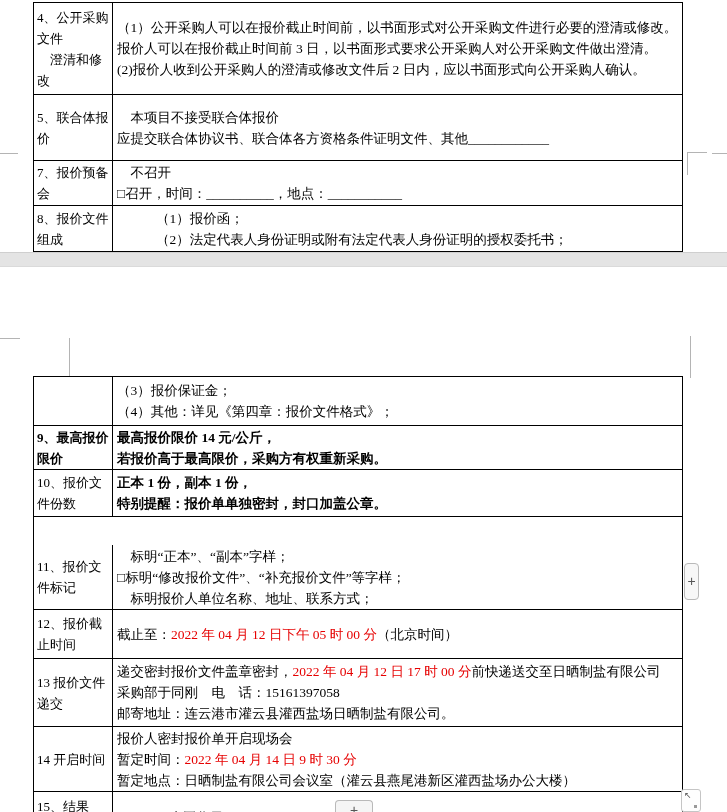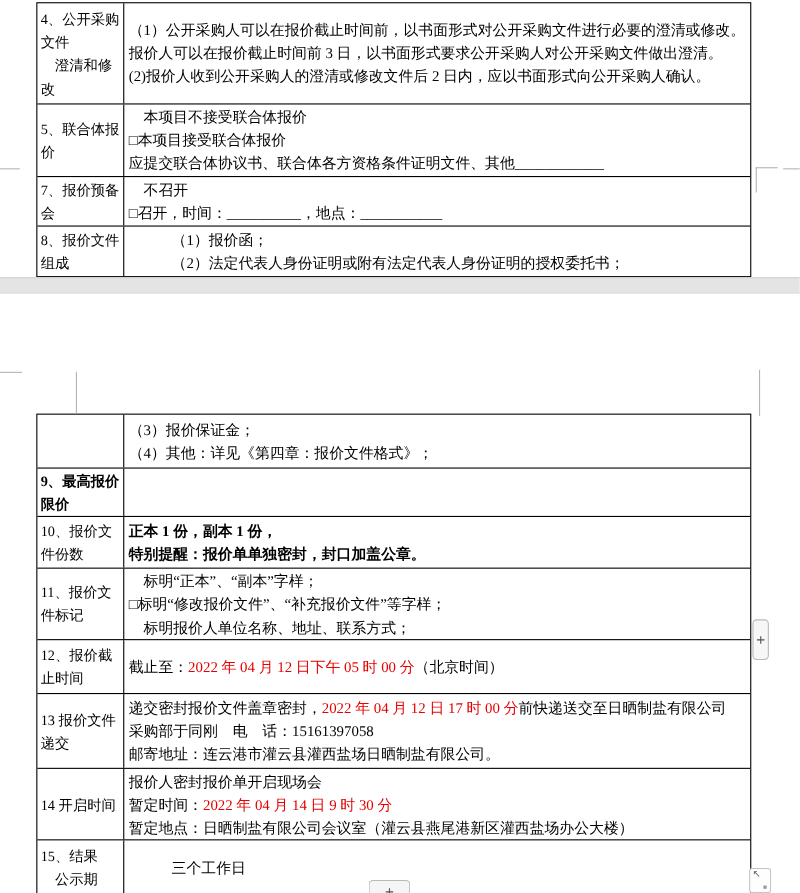--- a/index.html
+++ b/index.html
@@ -64,21 +64,20 @@
           <div class="line"><span>(2)报价人收到公开采购人的澄清或修改文件后 2 日内，应以书面形式向公开采购人确认。</span></div>
         </div>
       </div>
       <div class="t-row" style="height: 66px;">
         <div class="cell label-cell">
           <div class="line">5、联合体报</div>
           <div class="line">价</div>
         </div>
         <div class="cell content-cell">
           <div class="line"><span>　本项目不接受联合体报价</span></div>
-          <div class="line"><span>□本项目接受联合体报价</span></div>
           <div class="line"><span>应提交联合体协议书、联合体各方资格条件证明文件、其他____________</span></div>
         </div>
       </div>
       <div class="t-row" style="height: 45px;">
         <div class="cell label-cell">
           <div class="line">7、报价预备</div>
           <div class="line">会</div>
         </div>
         <div class="cell content-cell">
           <div class="line"><span>　不召开</span></div>
@@ -114,32 +113,36 @@
         <div class="cell content-cell">
           <div class="line"><span>（3）报价保证金；</span></div>
           <div class="line"><span>（4）其他：详见《第四章：报价文件格式》；</span></div>
         </div>
       </div>
       <div class="t-row" style="height: 44px; font-weight: bold;">
         <div class="cell label-cell">
           <div class="line">9、最高报价</div>
           <div class="line">限价</div>
         </div>
+        <div class="cell content-cell">
+          <div class="line"><span>最高报价限价 14 元/公斤，</span></div>
+          <div class="line"><span>若报价高于最高限价，采购方有权重新采购。</span></div>
+        </div>
       </div>
       <div class="t-row" style="height: 47px;">
         <div class="cell label-cell">
           <div class="line">10、报价文</div>
           <div class="line">件份数</div>
         </div>
         <div class="cell content-cell bold">
           <div class="line"><span>正本 1 份，副本 1 份，</span></div>
           <div class="line"><span>特别提醒：报价单单独密封，封口加盖公章。</span></div>
         </div>
       </div>
-      <div class="t-row" style="height: 65px;">
+      <div class="t-row" style="height: 65px; margin-top: 28px;">
         <div class="cell label-cell">
           <div class="line">11、报价文</div>
           <div class="line">件标记</div>
         </div>
         <div class="cell content-cell">
           <div class="line"><span>　标明“正本”、“副本”字样；</span></div>
           <div class="line"><span>□标明“修改报价文件”、“补充报价文件”等字样；</span></div>
           <div class="line"><span>　标明报价人单位名称、地址、联系方式；</span></div>
         </div>
       </div>

